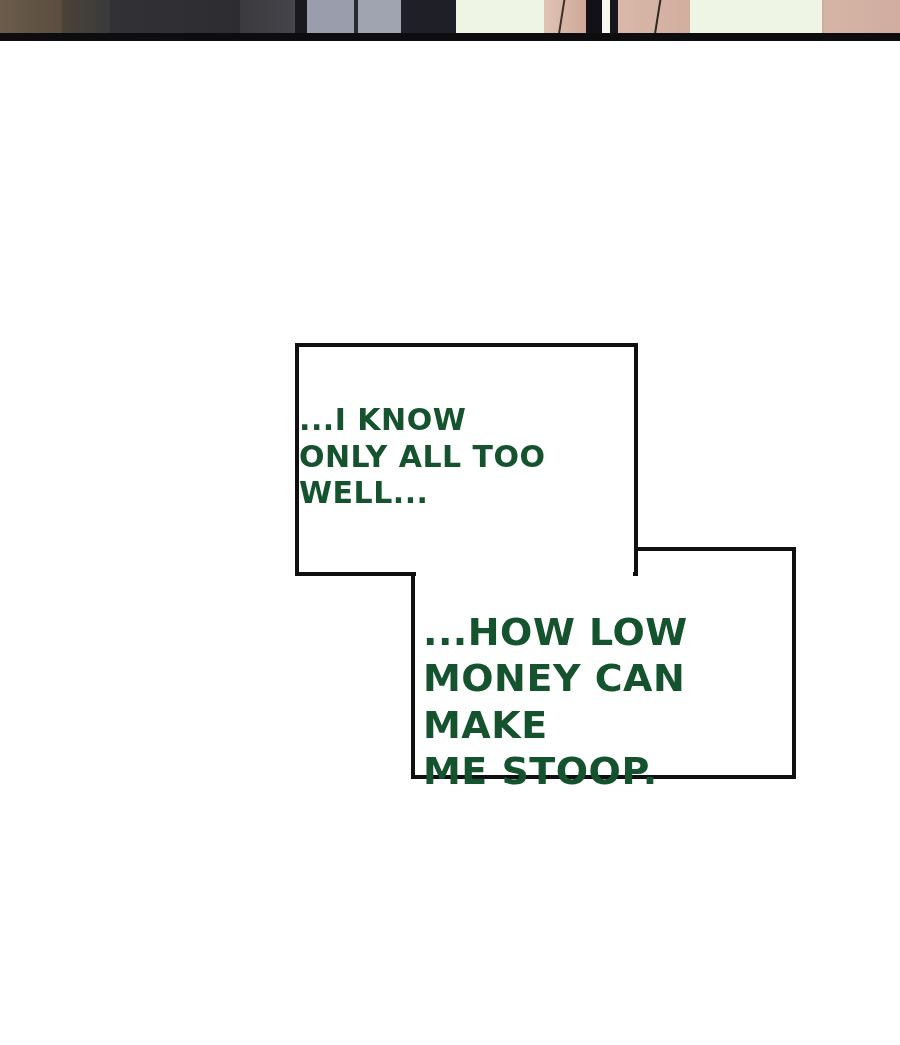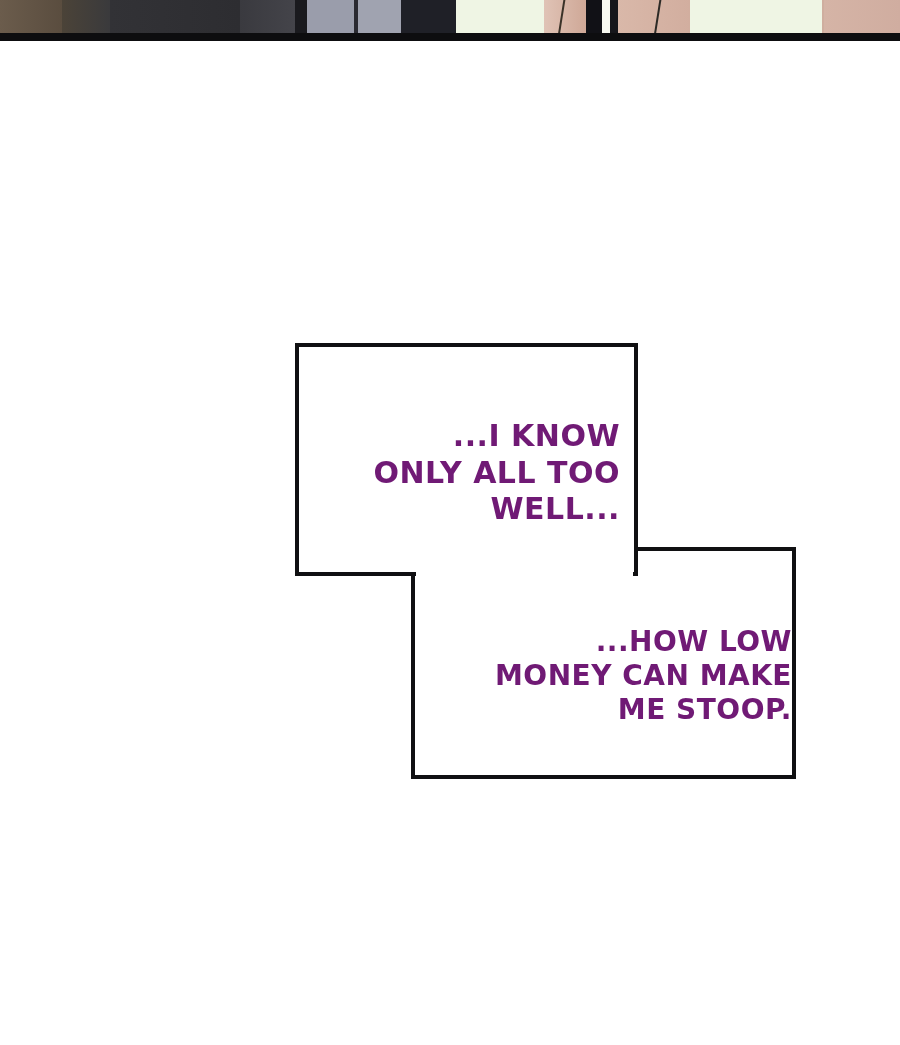--- a/index.html
+++ b/index.html
@@ -95,38 +95,37 @@
     left: 416px;
     top: 568px;
     width: 217px;
     height: 13px;
   }
 
   .bubble-text {
     position: absolute;
     left: 0;
     width: 100%;
-    text-align: right;
-    color: #701a75;
+    text-align: left;
+    color: #14532d;
     font-family: "DejaVu Sans", sans-serif;
     font-weight: bold;
     letter-spacing: 0.5px;
     line-height: 1.22;
     white-space: pre-line;
-    margin-top: 16px;
   }
   #bubble-1-text {
     top: 55px;
     font-size: 30px;
     padding-right: 14px;
     box-sizing: border-box;
   }
   #bubble-2-text {
     top: 58px;
-    font-size: 28px;
+    font-size: 38px;
     padding-left: 8px;
     box-sizing: border-box;
   }
 </style>
 </head>
 <body>
 
 <div id="page">
 
   <div class="panel-sliver">

